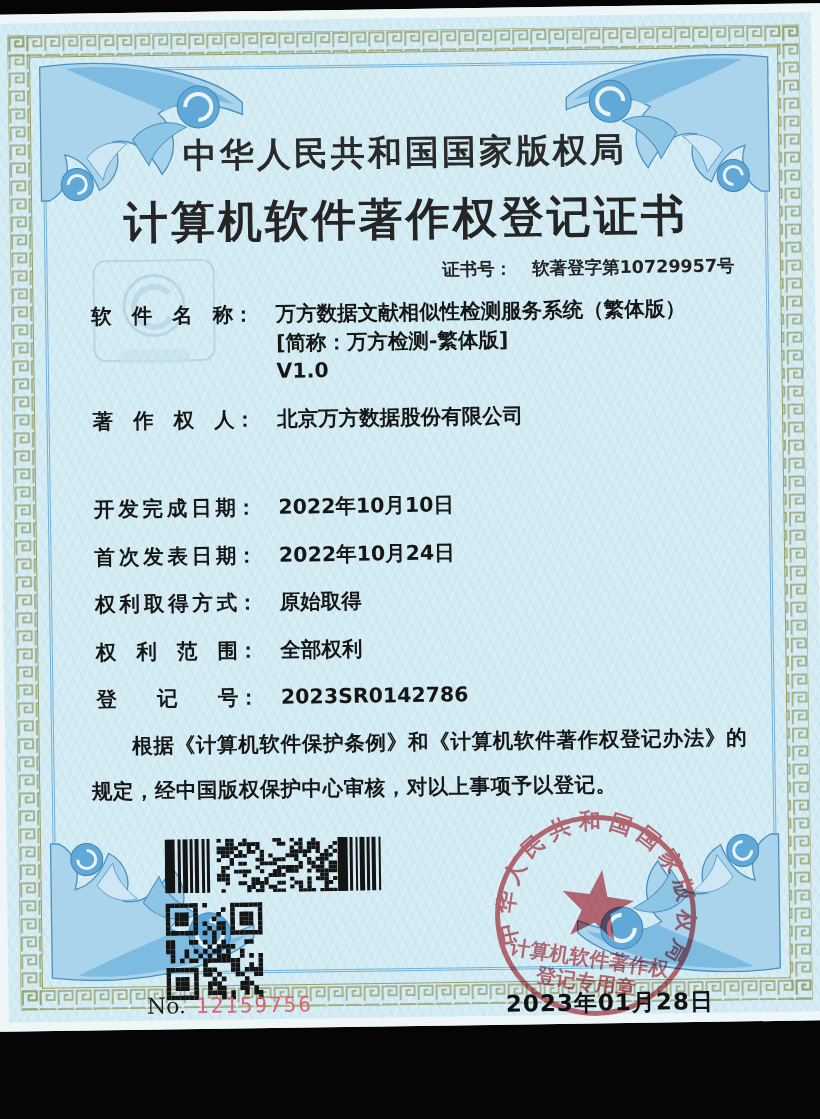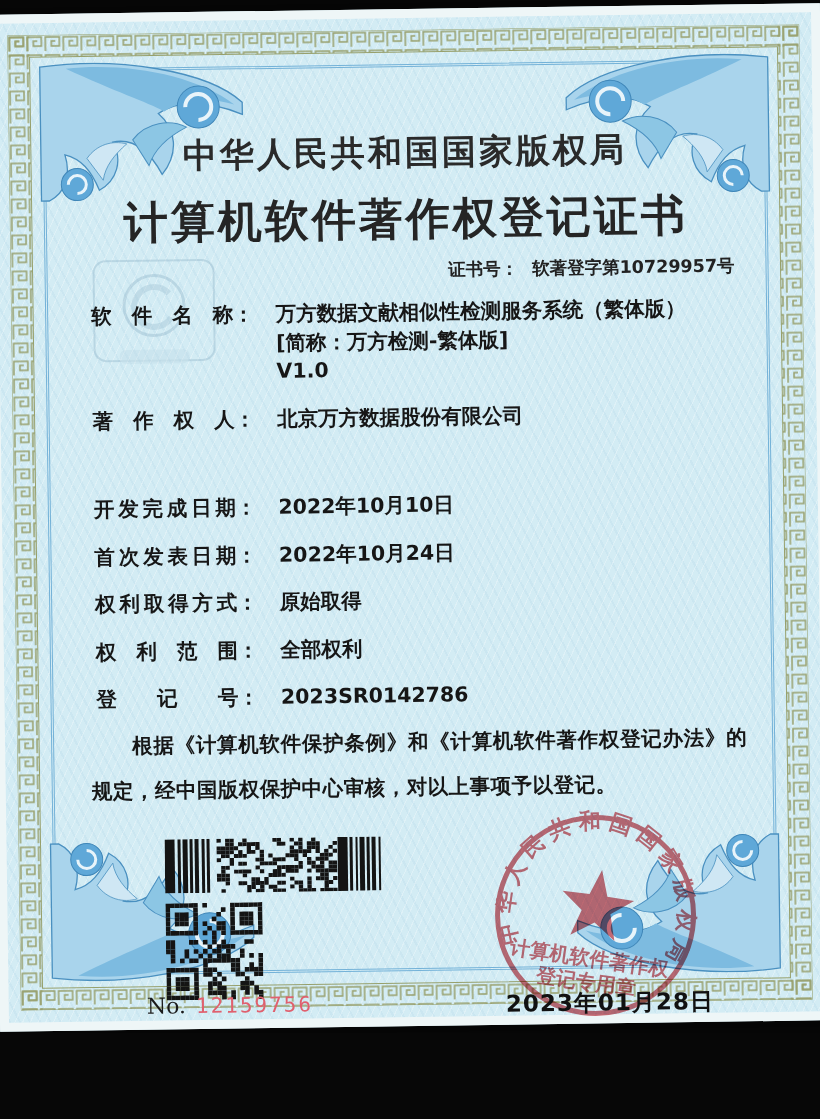--- a/index.html
+++ b/index.html
@@ -49,21 +49,21 @@
     top:112px;left:0;width:100%;text-align:center;
     font-family:"DejaVu Serif","Liberation Serif",serif;
     font-size:34px;font-weight:bold;letter-spacing:3px;color:#2a2a2a;
   }
   .main-title{
     top:172px;left:0;width:100%;text-align:center;
     font-family:"DejaVu Serif","Liberation Serif",serif;
     font-size:44px;font-weight:bold;letter-spacing:3px;color:#252525;
   }
   .certno{top:240px;right:80px;font-size:17.5px;font-weight:bold;color:#222}
-  .certno .lbl{margin-right:14px}
+  .certno .lbl{margin-right:20px}
 
   .fields{position:absolute;left:92px;right:66px;top:280px}
   .field-row{display:flex;margin-bottom:19px;font-size:20.5px;font-weight:bold;color:#161616}
   .field-row.gap{margin-top:60px}
   .f-label{width:142px;display:inline-block;text-align:justify;text-align-last:justify;flex:none}
   .f-colon{flex:none;margin-right:22px}
   .f-lines{flex:1}
   .f-lines div{line-height:28.5px}
 
   .statement{

